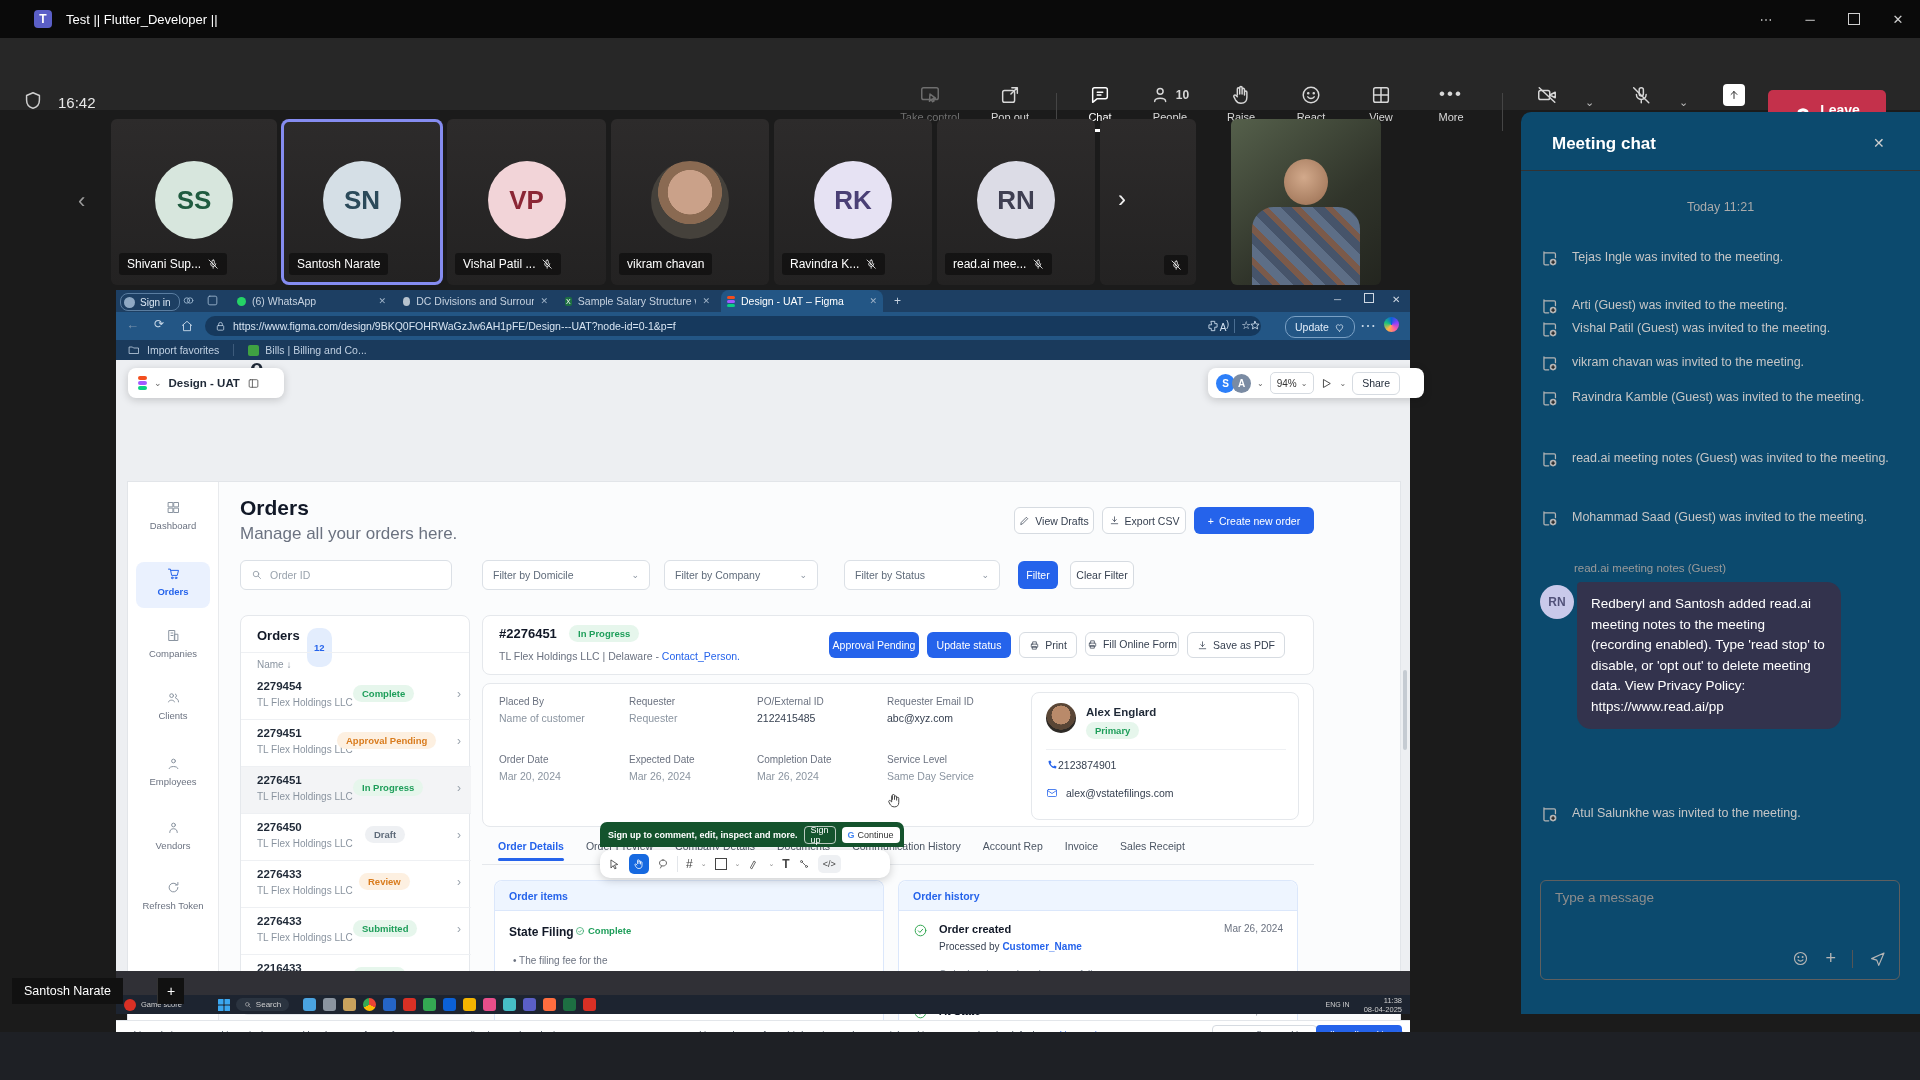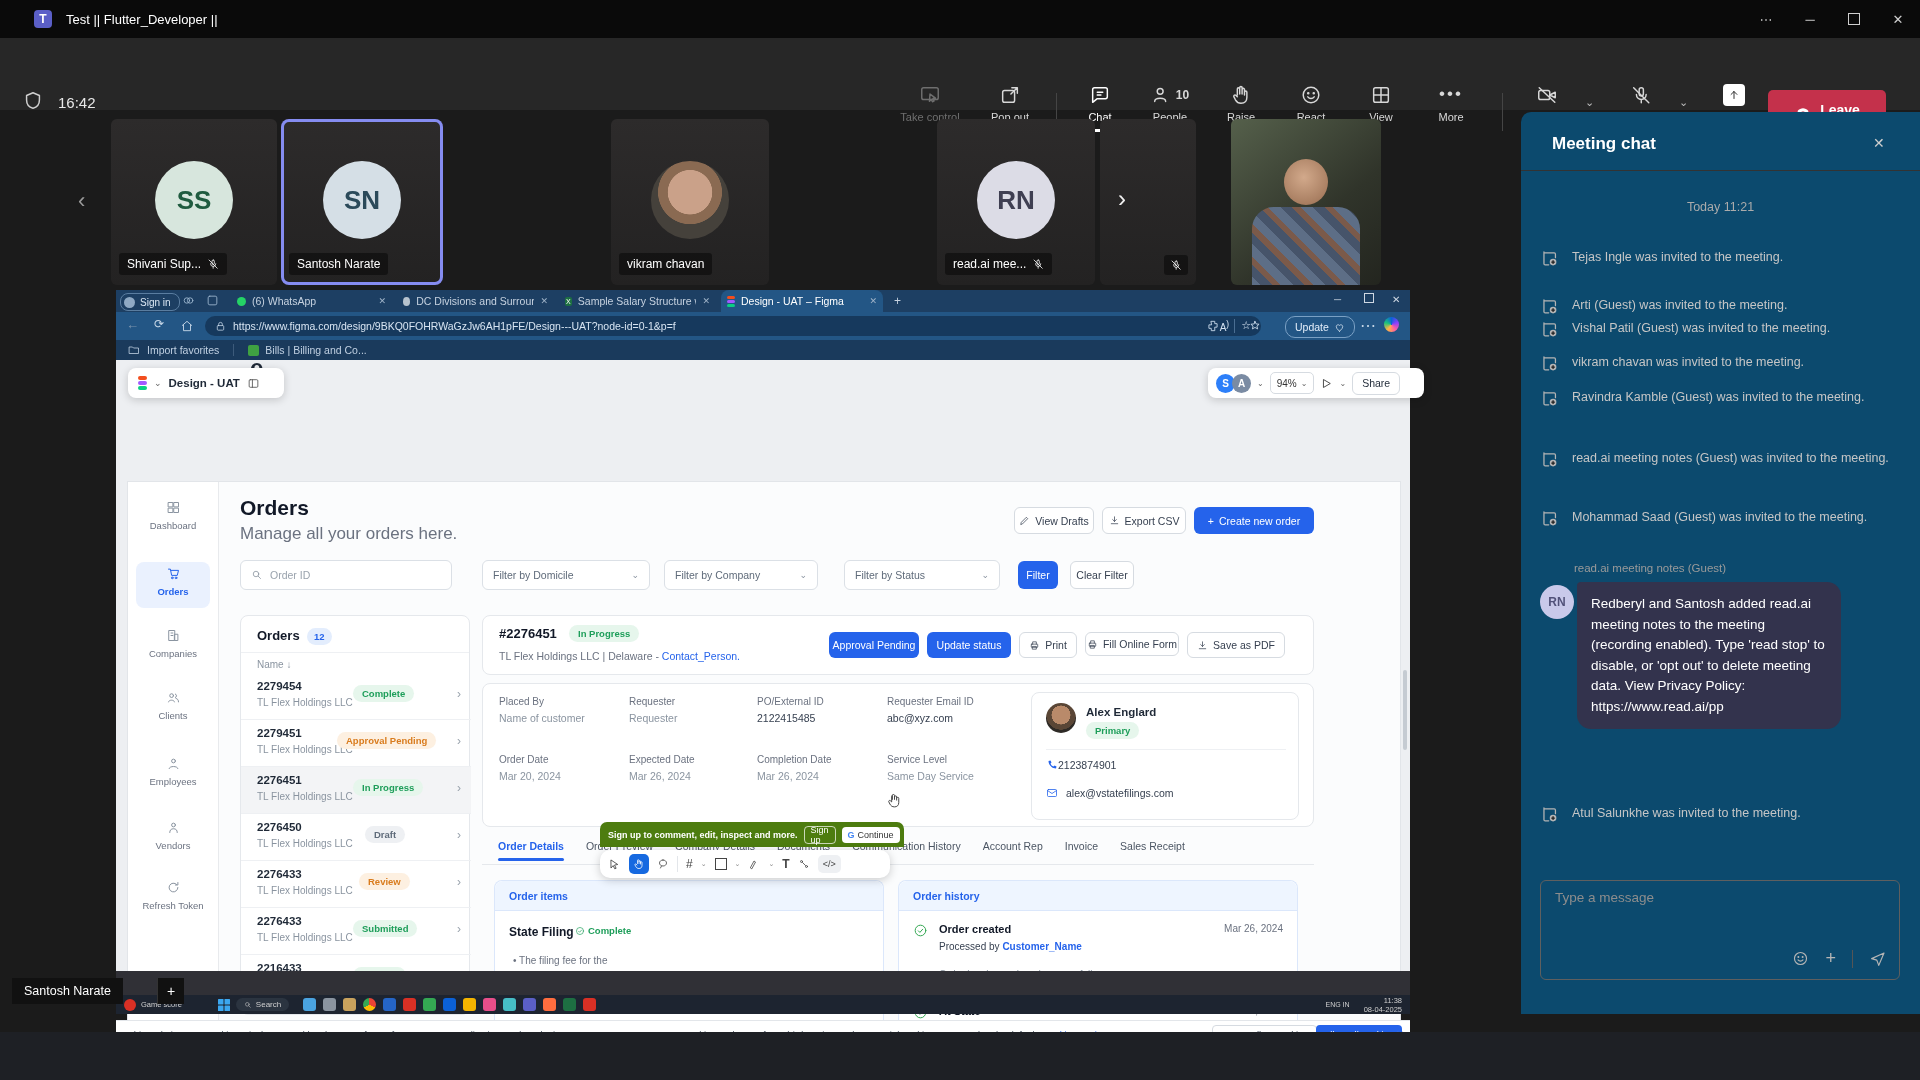--- a/index.html
+++ b/index.html
@@ -209,25 +209,45 @@
           <path d="M7 11.5a5.3 5.3 0 0010.6 0M12.3 17v3.5M4 4l16.5 16.5"></path>
         </svg>
     </div>
   </div>
   <div class="tile active" style="left:281px;width:162px">
     <div class="av" style="background:#d5dfe6;color:#2b4a5a">SN</div>
     <div class="nametag">
         <span>Santosh Narate</span>
       </div>
   </div>
+  <div class="tile" style="left:447px;width:159px">
+    <div class="av" style="background:#f2d4d8;color:#8b2635">VP</div>
+    <div class="nametag">
+        <span>Vishal Patil ...</span>
+      <svg class="ic" width="12" height="12" viewBox="0 0 24 24" style="color:#fff">
+          <rect x="10" y="4" width="4.6" height="9" rx="2.3"></rect>
+          <path d="M7 11.5a5.3 5.3 0 0010.6 0M12.3 17v3.5M4 4l16.5 16.5"></path>
+        </svg>
+    </div>
+  </div>
   <div class="tile" style="left:611px;width:158px">
     <div class="av ph-v"></div>
     <div class="nametag">
         <span>vikram chavan</span>
       </div>
+  </div>
+  <div class="tile" style="left:774px;width:158px">
+    <div class="av" style="background:#e6e2f3;color:#4a3f75">RK</div>
+    <div class="nametag">
+        <span>Ravindra K...</span>
+      <svg class="ic" width="12" height="12" viewBox="0 0 24 24" style="color:#fff">
+          <rect x="10" y="4" width="4.6" height="9" rx="2.3"></rect>
+          <path d="M7 11.5a5.3 5.3 0 0010.6 0M12.3 17v3.5M4 4l16.5 16.5"></path>
+        </svg>
+    </div>
   </div>
   <div class="tile" style="left:937px;width:158px">
     <div class="av" style="background:#dcdce6;color:#3f3f52">RN</div>
     <div class="nametag">
         <span>read.ai mee...</span>
       <svg class="ic" width="12" height="12" viewBox="0 0 24 24" style="color:#fff">
           <rect x="10" y="4" width="4.6" height="9" rx="2.3"></rect>
           <path d="M7 11.5a5.3 5.3 0 0010.6 0M12.3 17v3.5M4 4l16.5 16.5"></path>
         </svg>
     </div>
@@ -462,21 +482,21 @@
         </div>
         <div class="obtn blue" style="left:890px;top:79px;width:40px;height:28px">
             <span>Filter</span>
           </div>
         <div class="obtn line" style="left:942px;top:79px;width:64px;height:28px">
             <span>Clear Filter</span>
           </div>
 
         <div class="card" style="left:112px;top:133px;width:230px;height:400px">
           <b class="a" style="left:16px;top:12px;font-size:13px;color:#111827">Orders</b>
-          <span class="a pill" style="left:66px;top:12px;background:#e3edfd;color:#2563eb;padding:3px 7px">12</span>
+          <span class="a pill" style="left:66px;top:12px;background:#e3edfd;color:#2563eb;padding:14px 7px">12</span>
           <div class="a" style="left:0;top:36px;width:228px;height:1px;background:#eef0f3"></div>
           <span class="a" style="left:16px;top:43px;font-size:10px;color:#8a94a0"><span>Name</span> ↓</span>
           <div class="lrow" style="top:57px">
             <span class="id">2279454</span>
               <span class="co">TL Flex Holdings LLC</span>
             <span class="st pill green">Complete</span>
               <span class="ar">›</span>
           </div>
           <div class="lrow" style="top:104px">
             <span class="id">2279451</span>
@@ -654,21 +674,21 @@
           <span class="a" style="left:40px;top:88px;font-size:10px;color:#8a94a0">Order has been placed successfully.</span>
           <svg class="ic a" style="left:14px;top:124px;color:#34a853" width="15" height="15" viewBox="0 0 24 24">
               <circle cx="12" cy="12" r="8.5"></circle>
               <path d="M8.5 12.5l2.5 2.5 4.5-5"></path>
             </svg>
           <b class="a" style="left:40px;top:124px;font-size:11px;color:#111827">At State</b>
           <span class="a" style="right:14px;top:124px;font-size:10px;color:#6b7280">Mar 26, 2024</span>
         </div>
       </div>
 
-      <div class="a f" style="left:484px;top:462px;width:304px;height:25px;background:#4d7c0f;border-radius:7px 7px 0 0;color:#fff;padding:12px 8px;box-sizing:border-box;gap:6px;z-index:25">
+      <div class="a f" style="left:484px;top:462px;width:304px;height:25px;background:#14532d;border-radius:7px 7px 0 0;color:#fff;padding:12px 8px;box-sizing:border-box;gap:6px;z-index:25">
         <b style="font-size:9px;white-space:nowrap">Sign up to comment, edit, inspect and more.</b>
         <span class="f" style="border:1px solid rgba(255,255,255,.7);border-radius:4px;height:16px;padding:0 6px;font-size:9px">Sign up</span>
         <span class="f" style="background:#fff;border-radius:4px;height:16px;padding:0 6px;font-size:9px;color:#333;gap:3px">
           <b style="color:#4285f4">G</b>
           <span>Continue</span>
         </span>
       </div>
 
       <div class="a f" style="left:484px;top:490px;width:290px;height:28px;background:#fff;border-radius:10px;box-shadow:0 2px 10px rgba(0,0,0,.2);padding:0 8px;box-sizing:border-box;gap:8px;z-index:25;color:#444">
         <svg class="ic" width="13" height="13" viewBox="0 0 24 24">

